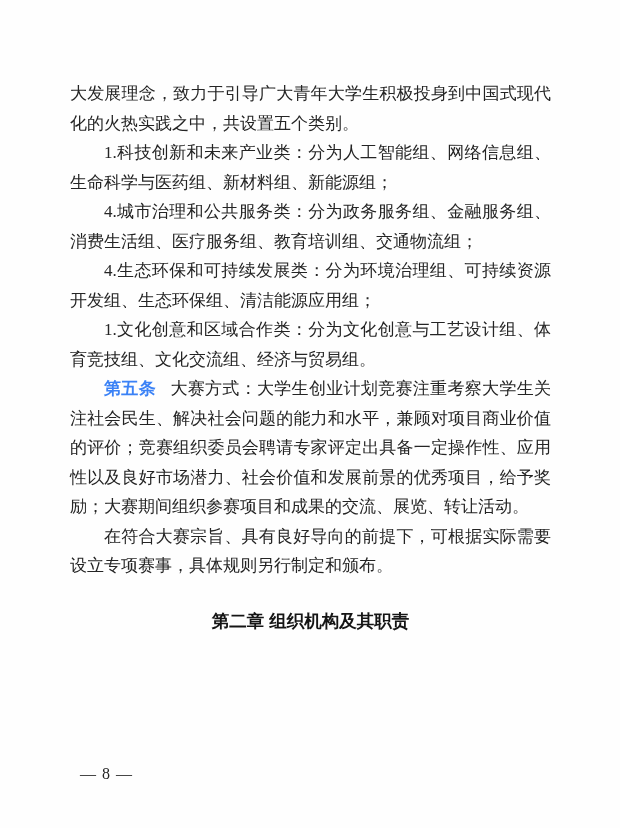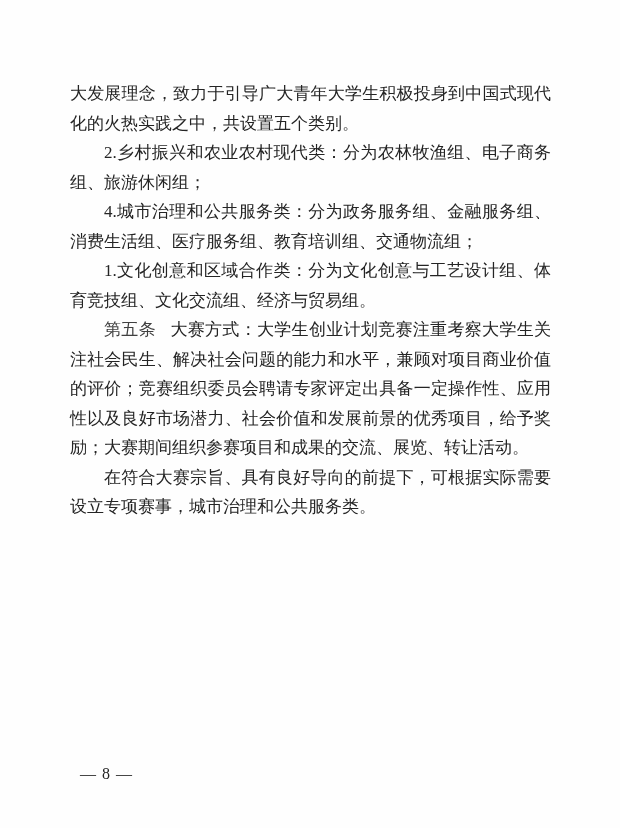--- a/index.html
+++ b/index.html
@@ -33,22 +33,22 @@
   p.body-para {
     margin: 0;
     text-align: justify;
     text-justify: inter-ideograph;
   }
   p.indent-para {
     text-indent: 2em;
   }
   .article-label {
     font-family: "Liberation Sans", "DejaVu Sans", sans-serif;
-    font-weight: normal;
-    color: #404040;
+    font-weight: bold;
+    color: #3b82f6;
     margin-right: 0.85em;
   }
   .chapter-heading {
     margin: 26px 0 2px 0;
     text-align: center;
     font-family: "Liberation Sans", "DejaVu Sans", sans-serif;
     font-weight: bold;
     font-size: 17.5px;
     color: #151515;
     line-height: 29.5px;
@@ -62,20 +62,22 @@
     color: #242424;
     letter-spacing: 1px;
   }
 </style>
 </head>
 <body>
 
 <div class="page">
   <div class="content" id="doc-content">
       <p class="body-para">大发展理念，致力于引导广大青年大学生积极投身到中国式现代化的火热实践之中，共设置五个类别。</p>
-      <p class="body-para indent-para">2.乡村振兴和农业农村现代类：分为农林牧渔组、电子商务组、旅游休闲组；</p>
+      <p class="body-para indent-para">1.科技创新和未来产业类：分为人工智能组、网络信息组、生命科学与医药组、新材料组、新能源组；</p>
       <p class="body-para indent-para">4.城市治理和公共服务类：分为政务服务组、金融服务组、消费生活组、医疗服务组、教育培训组、交通物流组；</p>
+      <p class="body-para indent-para">4.生态环保和可持续发展类：分为环境治理组、可持续资源开发组、生态环保组、清洁能源应用组；</p>
       <p class="body-para indent-para">1.文化创意和区域合作类：分为文化创意与工艺设计组、体育竞技组、文化交流组、经济与贸易组。</p>
       <p class="body-para indent-para"><span class="article-label">第五条</span><span>大赛方式：大学生创业计划竞赛注重考察大学生关注社会民生、解决社会问题的能力和水平，兼顾对项目商业价值的评价；竞赛组织委员会聘请专家评定出具备一定操作性、应用性以及良好市场潜力、社会价值和发展前景的优秀项目，给予奖励；大赛期间组织参赛项目和成果的交流、展览、转让活动。</span></p>
-      <p class="body-para indent-para">在符合大赛宗旨、具有良好导向的前提下，可根据实际需要设立专项赛事，城市治理和公共服务类。</p>
+      <p class="body-para indent-para">在符合大赛宗旨、具有良好导向的前提下，可根据实际需要设立专项赛事，具体规则另行制定和颁布。</p>
+      <h2 class="chapter-heading">第二章 组织机构及其职责</h2>
     </div>
   <div class="page-number">— 8 —</div>
 </div>
 
 </body></html>

